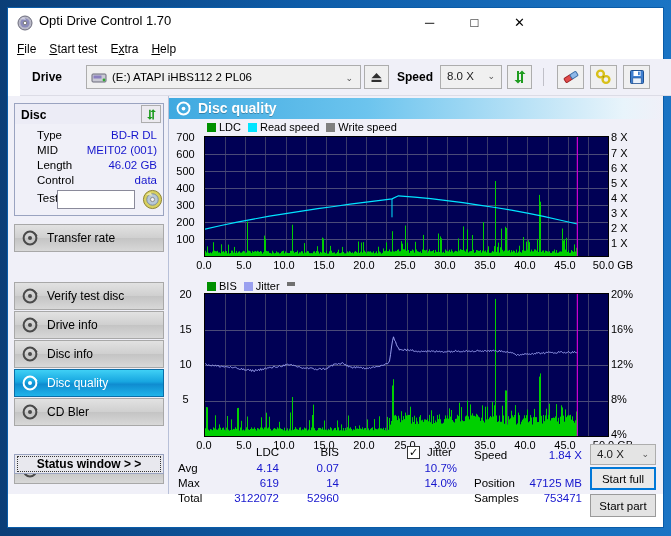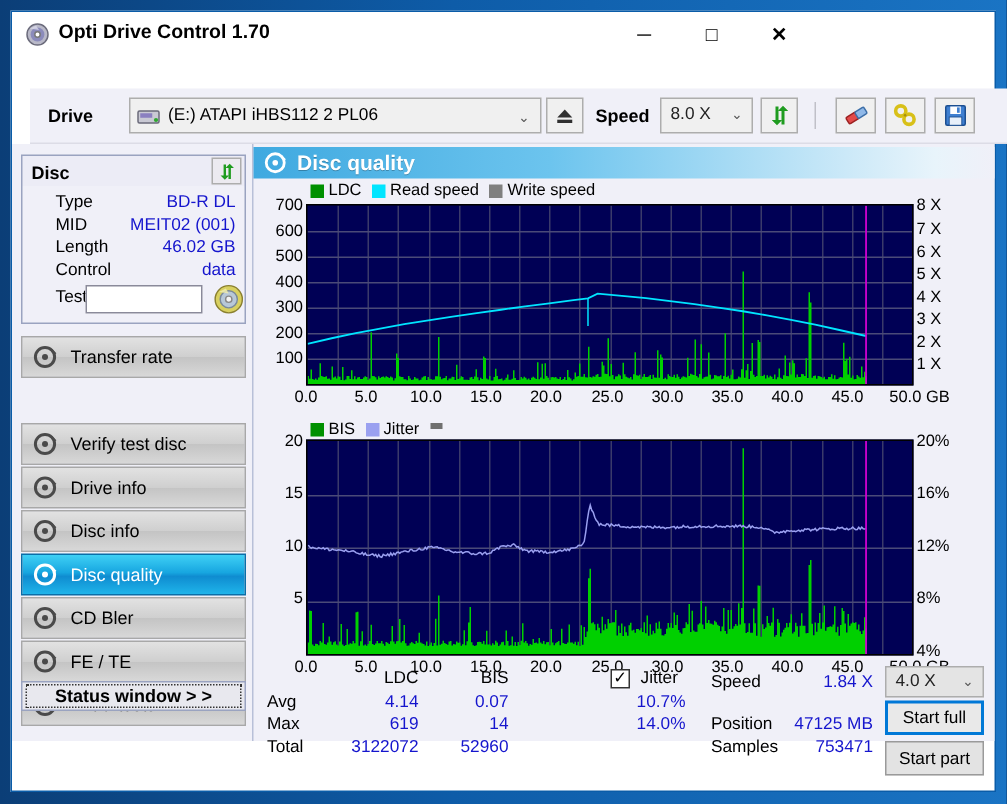--- a/index.html
+++ b/index.html
@@ -19,21 +19,20 @@
   #win-inner {
     position: absolute; left: 7px; top: 7px; width: 657px; height: 521px;
     background: #ffffff;
     border: 1px solid #0a5ca8;
   }
 
   
   #titlebar {
     position: absolute; left: 0; top: 0; width: 534px; height: 30px;
     background: #ffffff;
-    font-weight: bold;
   }
   #title-icon {
     position: absolute; left: 9px; top: 7px; width: 16px; height: 16px;
   }
   #title-text {
     position: absolute; left: 31px; top: 5px;
     font-size: 13px; color: #000; white-space: nowrap;
   }
   .win-btn {
     position: absolute; top: 0; width: 45px; height: 29px;
@@ -205,21 +204,21 @@
   .lg-text { margin-right: 7px; }
 
   .plot {
     position: absolute;
     background: #000055;
     border: 1px solid #000000;
     overflow: hidden;
   }
   .ytick {
     position: absolute; right: 16px; font-size: 11px; color: #000;
-    text-align: right; white-space: nowrap;
+    text-align: center; white-space: nowrap;
   }
   .ytick2 {
     position: absolute; left: 0; font-size: 11px; color: #000;
     text-align: center; white-space: nowrap;
   }
   .xtick {
     position: absolute; font-size: 11px; color: #000;
     text-align: center; white-space: nowrap;
   }
 
@@ -286,20 +285,26 @@
       <circle cx="8" cy="8" r="4.6" fill="#8b8bbb"></circle>
       <circle cx="8" cy="8" r="1.8" fill="#ffffff" stroke="#777"></circle>
       <path d="M3 4 L7 2 L9 5 Z" fill="#d8d8e8" opacity="0.8"></path>
     </svg>
     <div id="title-text">Opti Drive Control 1.70</div>
     <div class="win-btn" id="btn-min">─</div>
     <div class="win-btn" id="btn-max">□</div>
     <div class="win-btn" id="btn-close">✕</div>
   </div>
 
+  <div id="menubar">
+    <div class="menu-item"><u>F</u>ile</div>
+    <div class="menu-item"><u>S</u>tart test</div>
+    <div class="menu-item">E<u>x</u>tra</div>
+    <div class="menu-item"><u>H</u>elp</div>
+  </div>
 
   <div id="toolbar">
     <div id="drive-label">Drive</div>
     <div id="drive-combo">
       <svg id="drive-combo-icon" viewBox="0 0 16 14">
         <rect x="1" y="4" width="14" height="8" rx="1" fill="#c9c9d4" stroke="#6a6a7a"></rect>
         <rect x="2.5" y="5.5" width="8" height="3" fill="#8a7fc0"></rect>
         <circle cx="13" cy="10" r="1.4" fill="#2fa82f"></circle>
       </svg>
       <div id="drive-combo-text">(E:)   ATAPI iHBS112   2 PL06</div>
@@ -431,28 +436,20 @@
           </svg>
       <span class="nav-label">Disc quality</span>
     </div>
     <div class="nav-btn" style="top:302px">
       <svg class="nav-icon" viewBox="0 0 16 16">
             <circle cx="8" cy="8" r="6.4" fill="none" stroke="#4a4a4a" stroke-width="2"></circle>
             <circle cx="8" cy="8" r="2" fill="#4a4a4a"></circle>
             <path d="M12 3 L15 6" stroke="#4a4a4a" stroke-width="1.6"></path>
           </svg>
       <span class="nav-label">CD Bler</span>
-    </div>
-    <div class="nav-btn" style="top:331px">
-      <svg class="nav-icon" viewBox="0 0 16 16">
-            <circle cx="8" cy="8" r="6.4" fill="none" stroke="#4a4a4a" stroke-width="2"></circle>
-            <circle cx="8" cy="8" r="2" fill="#4a4a4a"></circle>
-            <path d="M12 3 L15 6" stroke="#4a4a4a" stroke-width="1.6"></path>
-          </svg>
-      <span class="nav-label">FE / TE</span>
     </div>
     <div class="nav-btn" style="top:360px">
       <svg class="nav-icon" viewBox="0 0 16 16">
             <circle cx="8" cy="8" r="6.4" fill="none" stroke="#4a4a4a" stroke-width="2"></circle>
             <circle cx="8" cy="8" r="2" fill="#4a4a4a"></circle>
             <path d="M12 3 L15 6" stroke="#4a4a4a" stroke-width="1.6"></path>
           </svg>
       <span class="nav-label">Extra tests</span>
     </div>
 

